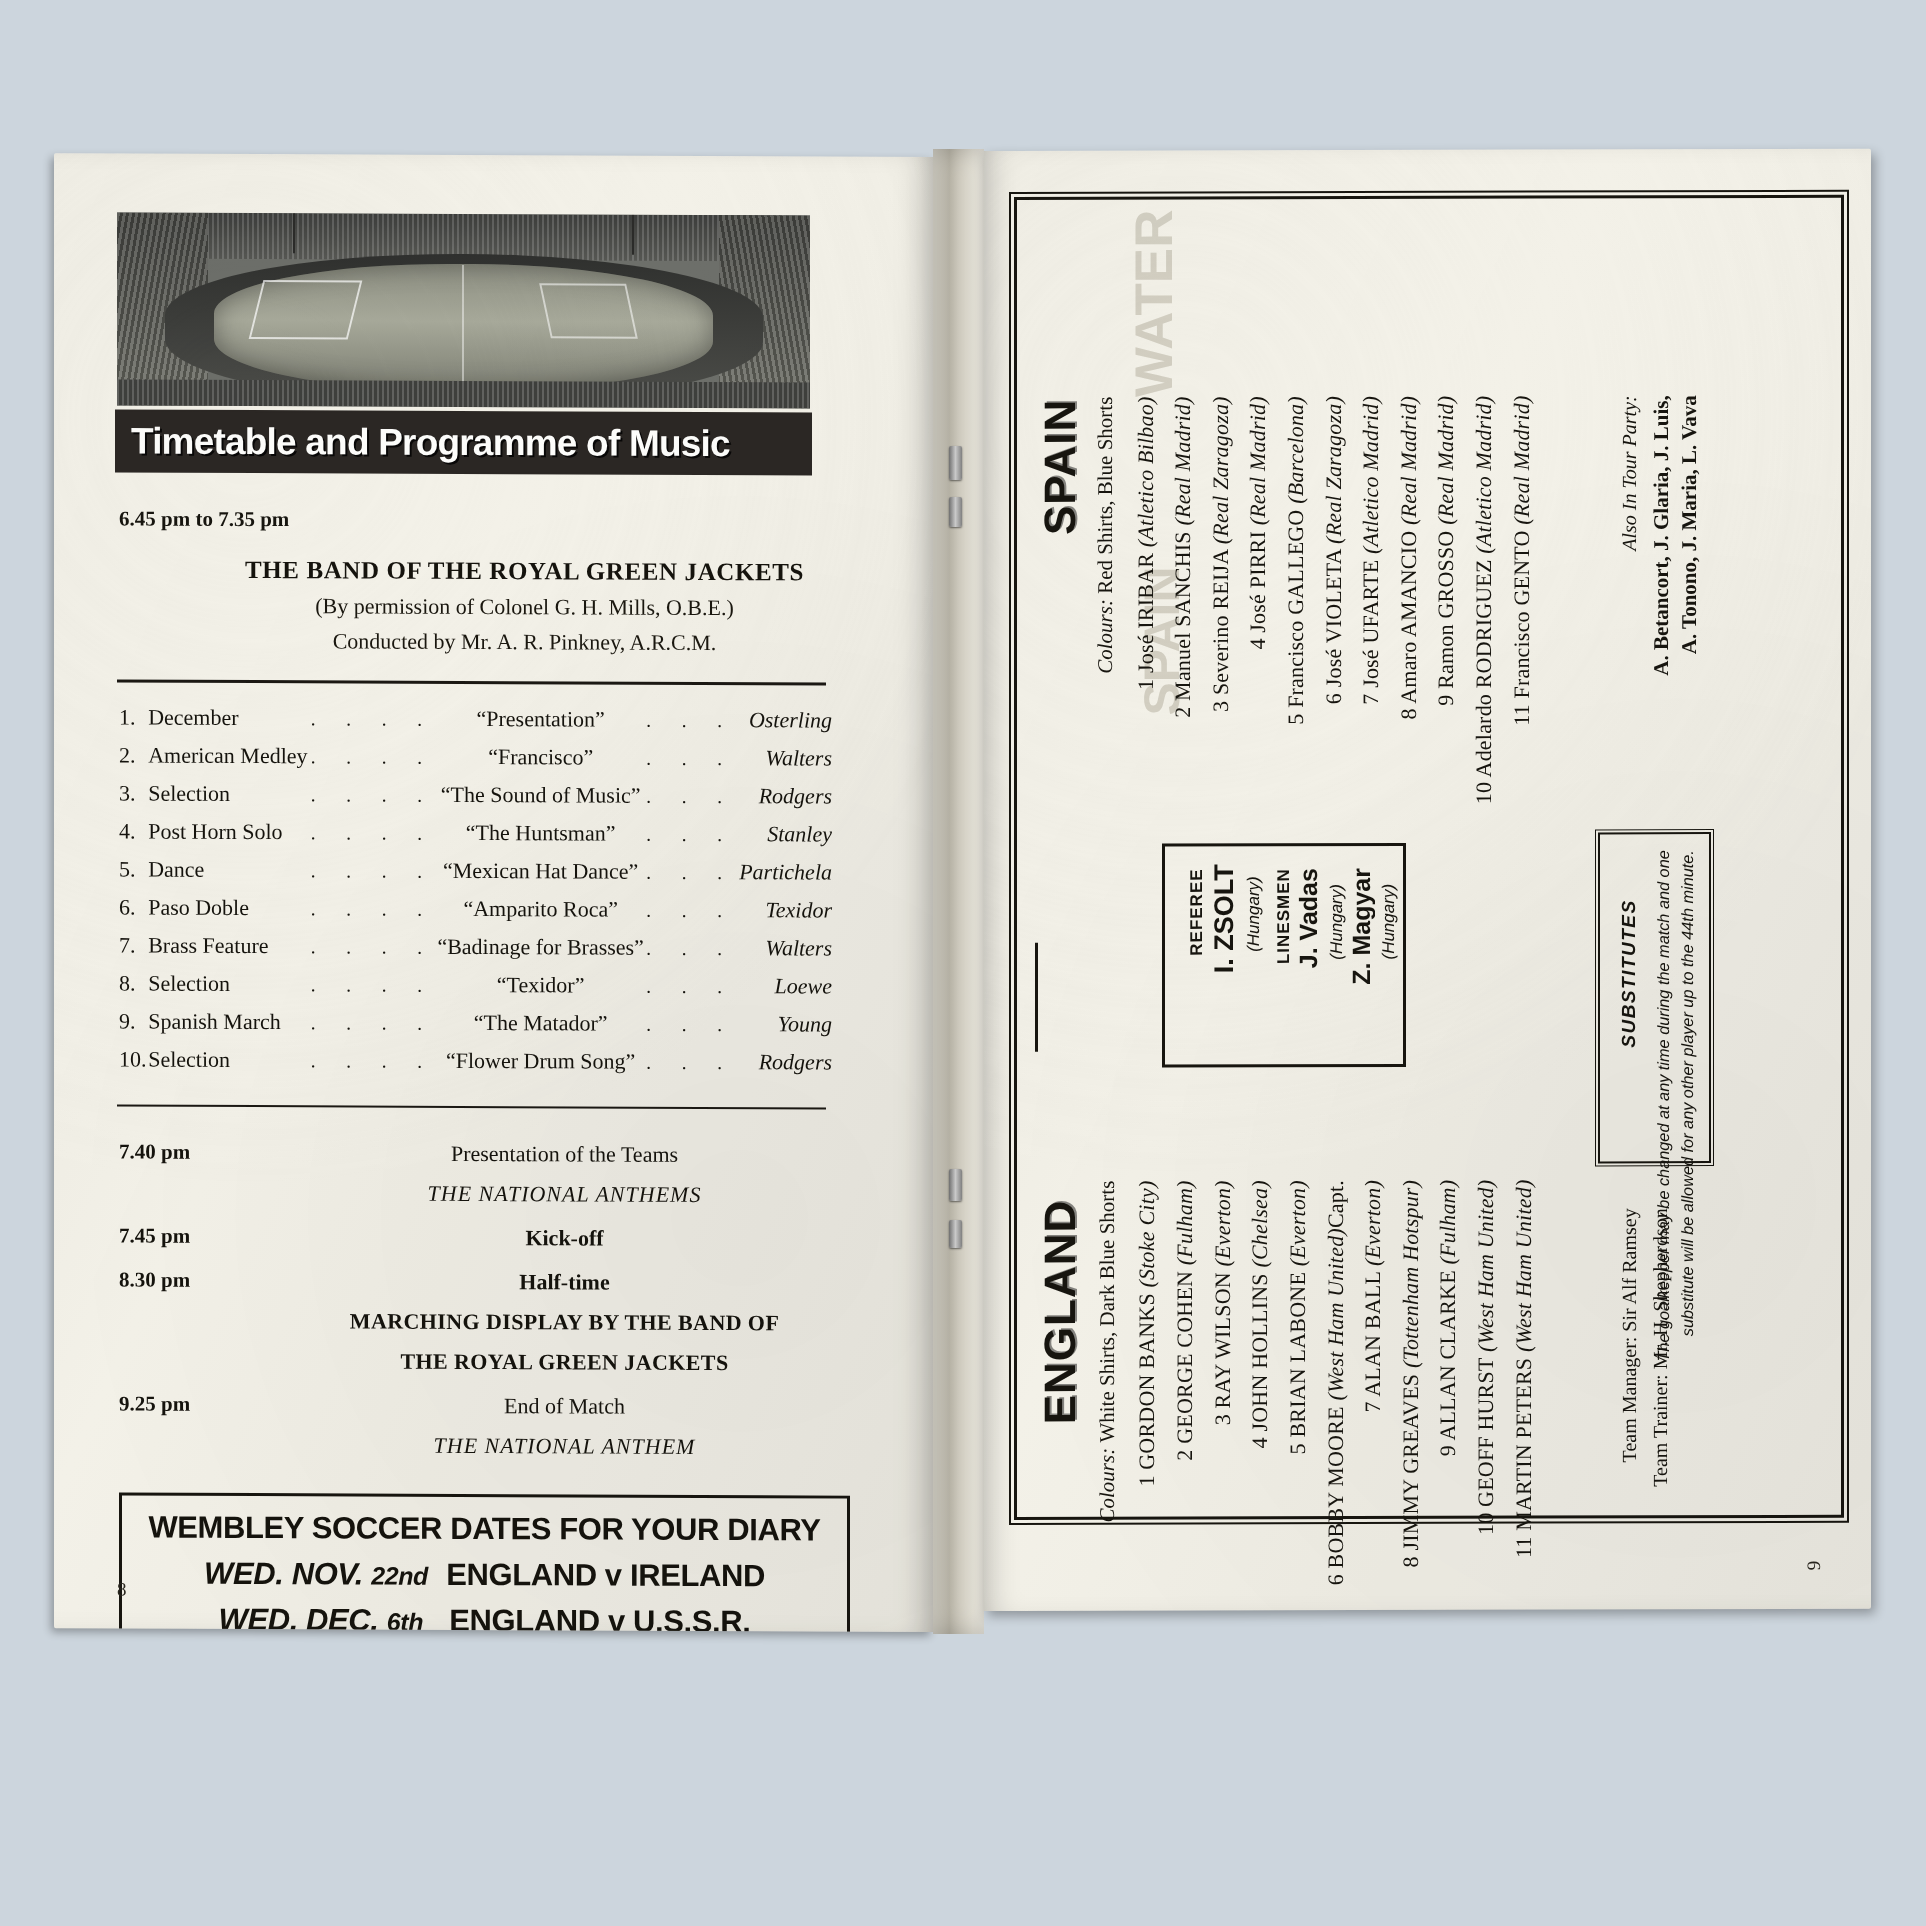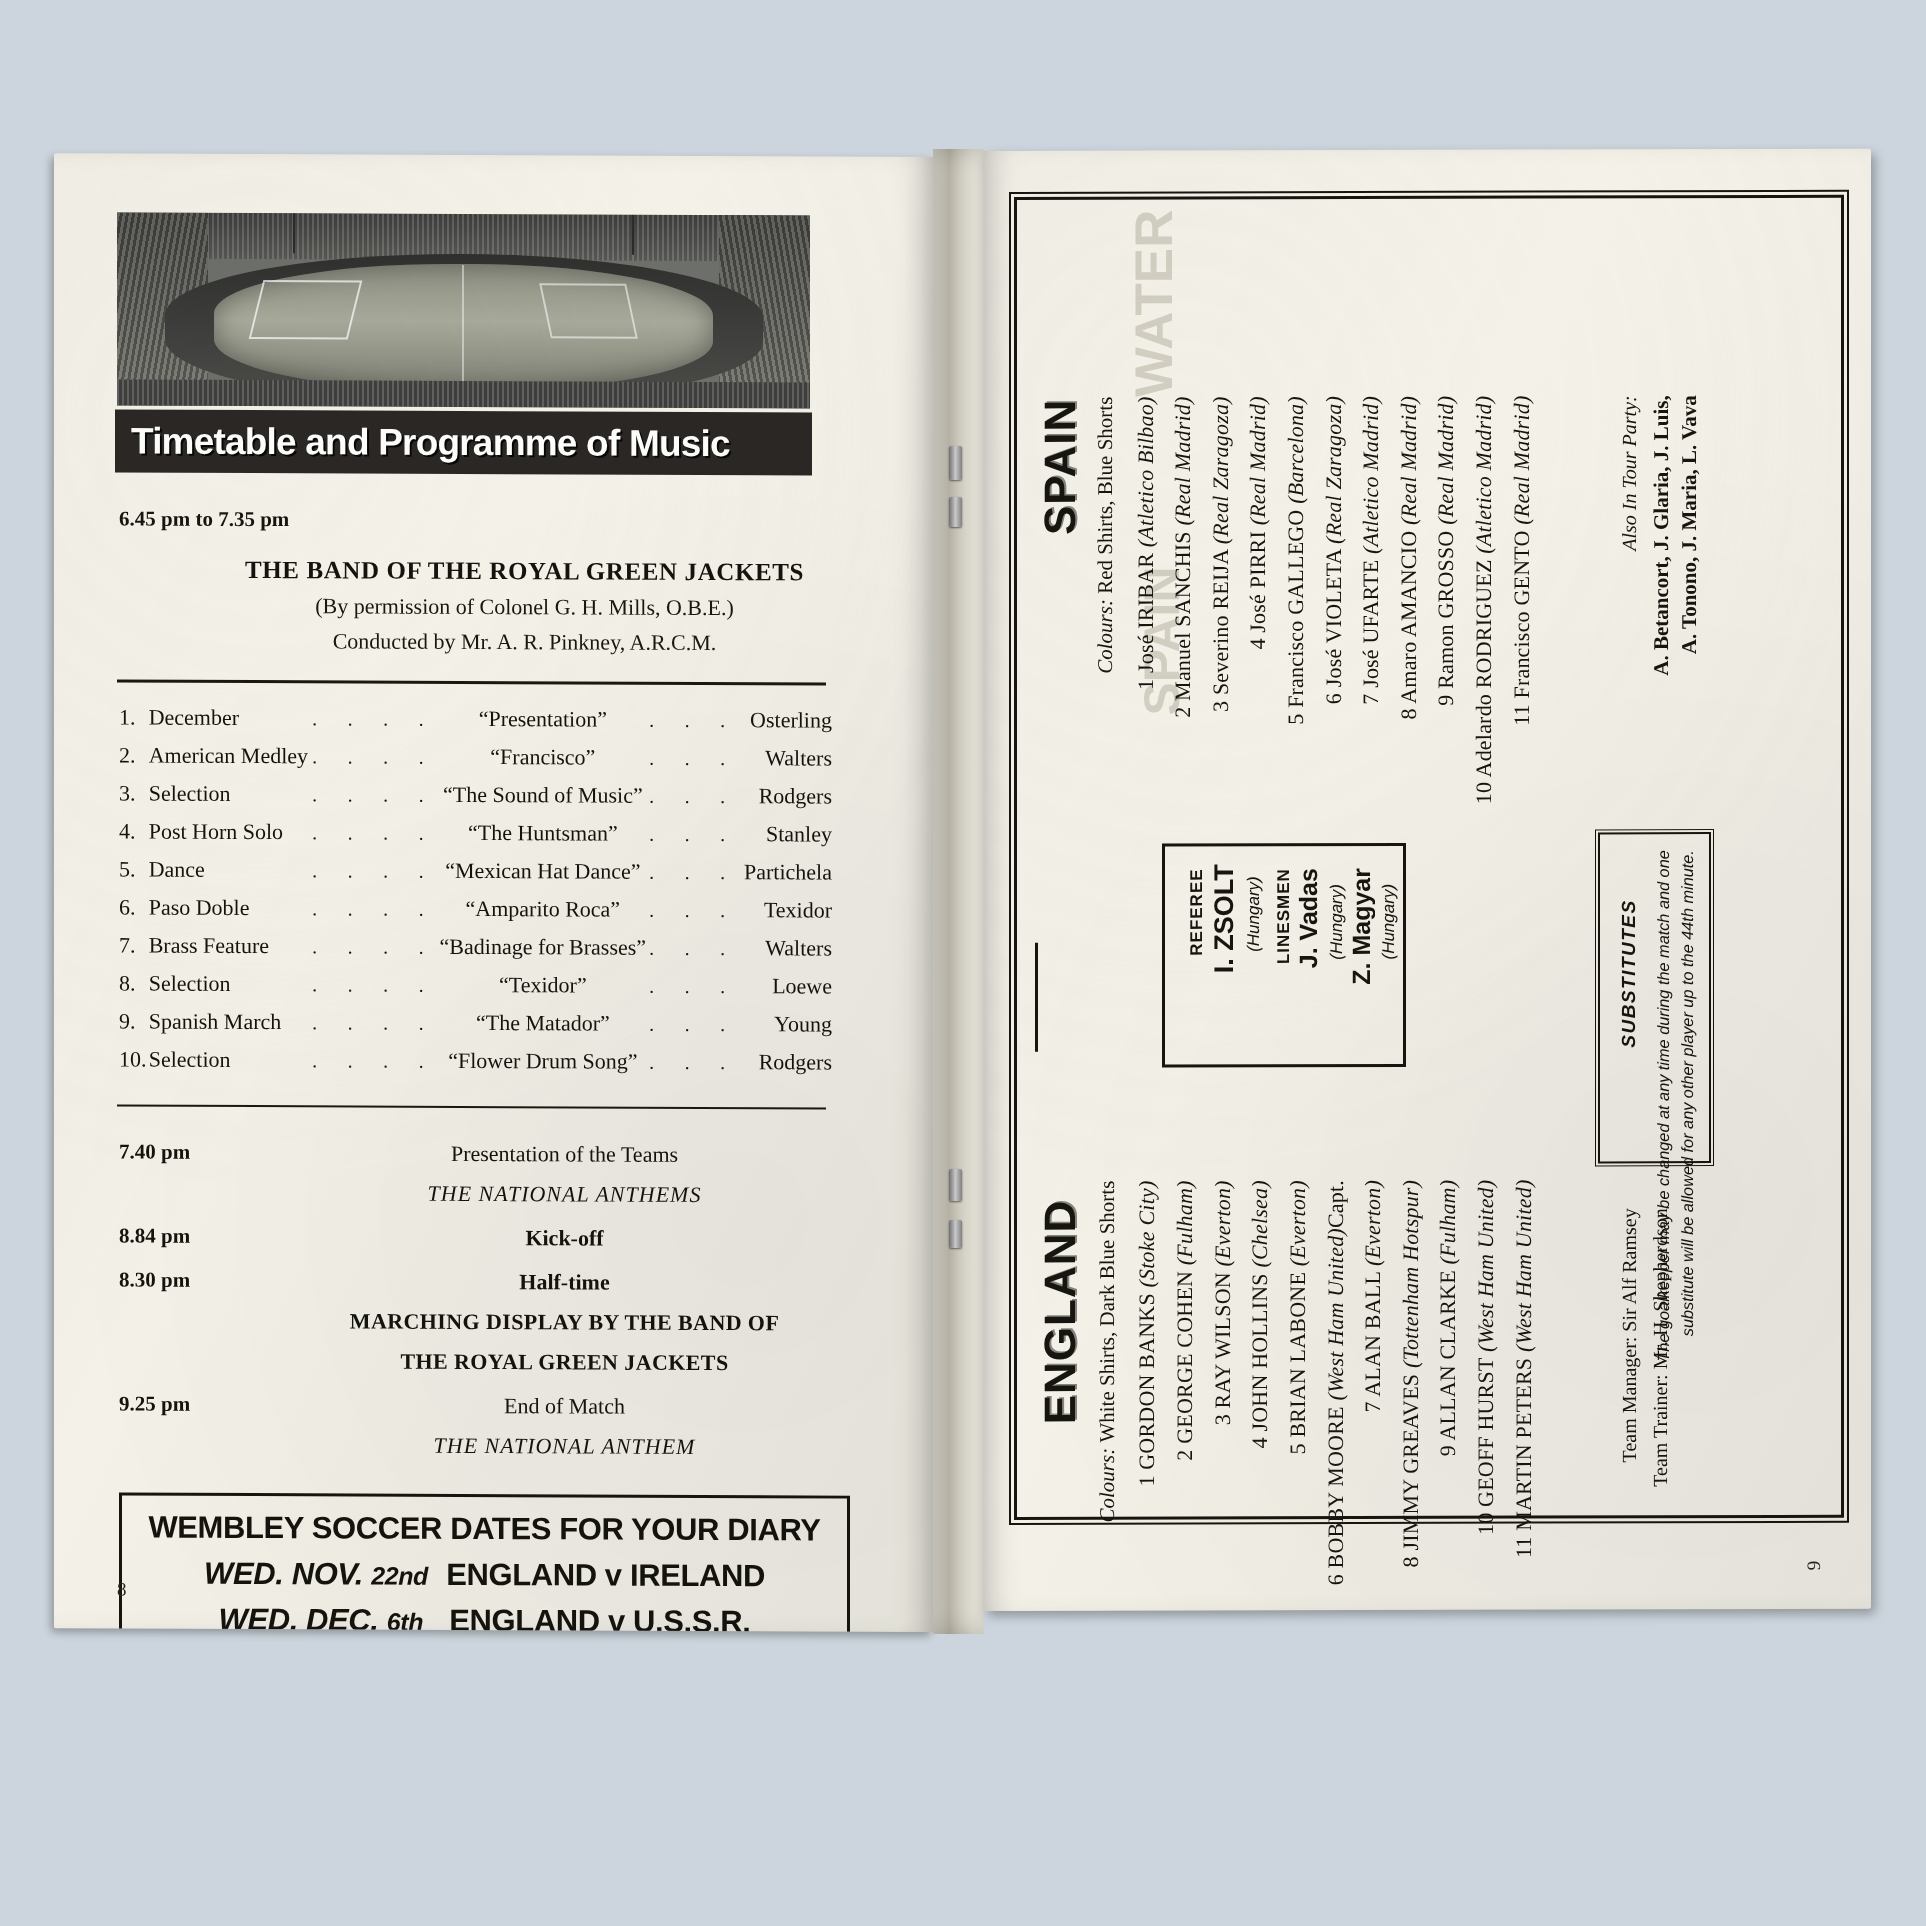--- a/index.html
+++ b/index.html
@@ -144,21 +144,21 @@
   table.music{
     width:713px;margin:16px 0 0 4px;border-collapse:collapse;
     font-size:22px;color:#15130d;
   }
   table.music td{padding:6px 0;vertical-align:baseline;white-space:nowrap;}
   td.num{width:42px;text-align:left;}
   td.kind{width:188px;}
   td.dots1{width:119px;color:#15130d;letter-spacing:13px;font-size:19px;}
   td.piece{text-align:center;width:248px;}
   td.dots2{width:71px;letter-spacing:13px;font-size:19px;text-align:left;}
-  td.composer{text-align:right;width:129px;}
+  td.composer{text-align:right;font-style:italic;width:129px;}
 
   table.sched{width:713px;margin:24px 0 0 4px;border-collapse:collapse;font-size:22px;color:#15130d;}
   table.sched td{vertical-align:top;padding:9px 0;}
   td.st{width:178px;font-weight:bold;font-size:21px;}
   td.se{text-align:center;}
   .se .b{font-weight:bold;}
   .se .i{font-style:italic;letter-spacing:1px;}
   .se .caps{font-weight:bold;letter-spacing:0.4px;}
 
   #diary-box{
@@ -360,21 +360,21 @@
       <table class="sched" id="sched-table">
           <tbody>
             <tr>
               <td class="st">7.40 pm</td>
               <td class="se">
                 <div style="margin-top: 0px;">Presentation of the Teams</div>
                 <div class="i" style="margin-top: 14px;">THE NATIONAL ANTHEMS</div>
               </td>
             </tr>
             <tr>
-              <td class="st">8.84 pm</td>
+              <td class="st">7.45 pm</td>
               <td class="se">
                 <div class="b" style="margin-top: 0px;">Kick-off</div>
               </td>
             </tr>
             <tr>
               <td class="st">8.30 pm</td>
               <td class="se">
                 <div class="b" style="margin-top: 0px;">Half-time</div>
                 <div class="caps" style="margin-top: 14px;">MARCHING DISPLAY BY THE BAND OF</div>
                 <div class="caps" style="margin-top: 14px;">THE ROYAL GREEN JACKETS</div>

